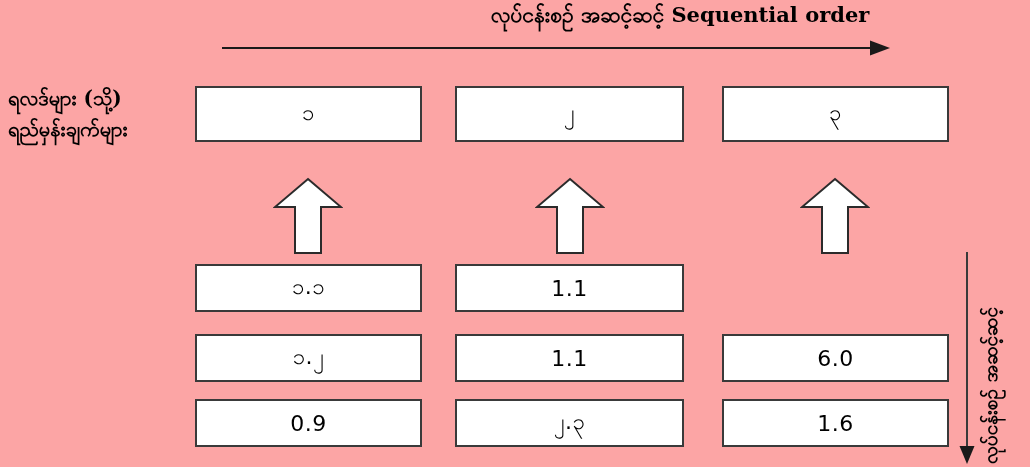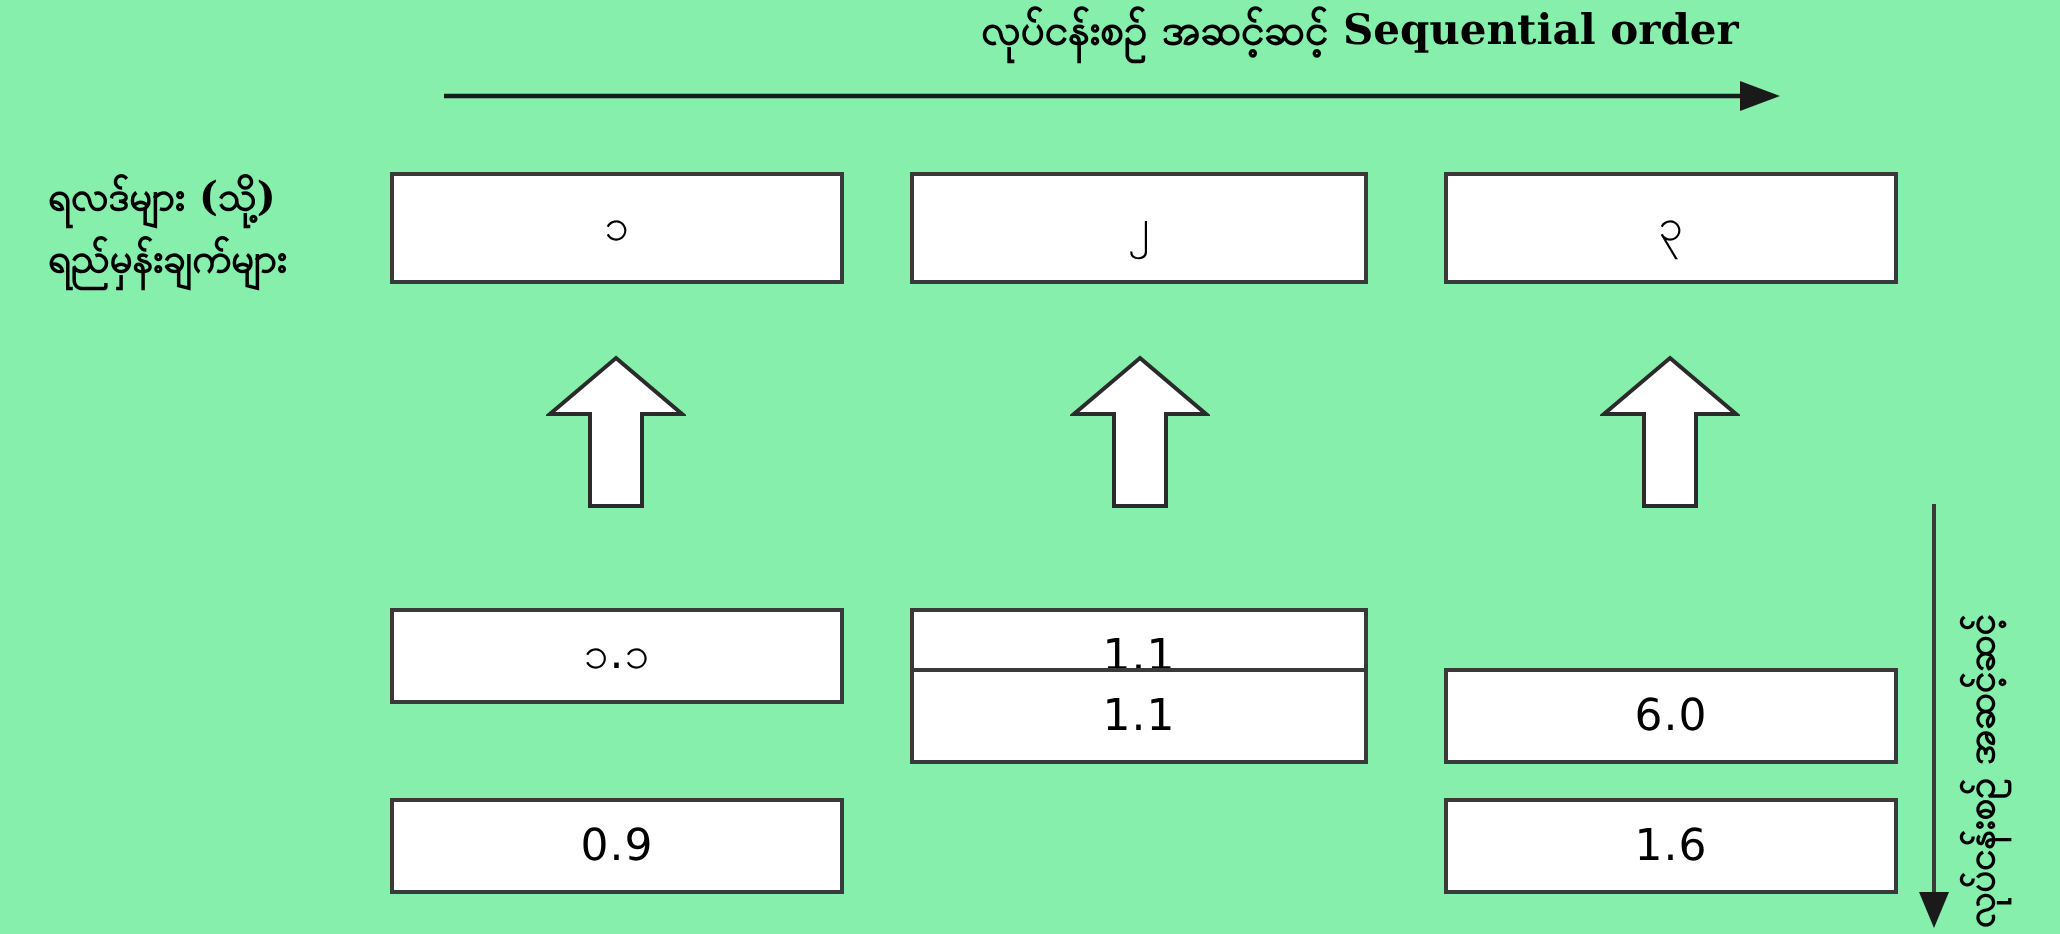--- a/index.html
+++ b/index.html
@@ -5,21 +5,21 @@
   * { box-sizing: border-box; }
   html, body {
     margin: 0;
     padding: 0;
     background: #ffffff;
   }
   #page {
     position: relative;
     width: 1030px;
     height: 467px;
-    background: #86efac;
+    background: #fca5a5;
     font-family: "DejaVu Sans", "Liberation Sans", sans-serif;
     overflow: hidden;
   }
 
   
   .top-heading {
     position: absolute;
     left: 400px;
     top: 2px;
     width: 560px;
@@ -48,21 +48,20 @@
     font-weight: bold;
     font-size: 20px;
     color: #000000;
     line-height: 1.55;
     text-align: left;
   }
   #label-outcomes {
     left: 8px;
     top: 83px;
     width: 186px;
-    margin-left: 16px;
   }
   #label-activities {
     left: 8px;
     top: 297px;
     width: 186px;
   }
 
   
   .box {
     position: absolute;
@@ -78,21 +77,21 @@
   }
   .box.top-box { height: 56px; }
   .box.sub-box { height: 48px; }
 
   
   .col-1 { left: 195px;  width: 227px; }
   .col-2 { left: 455px;  width: 229px; }
   .col-3 { left: 722px;  width: 227px; }
 
   .top-row  { top: 86px; }
-  .sub-row-1 { top: 264px; margin-top: 40px; }
+  .sub-row-1 { top: 264px; }
   .sub-row-2 { top: 334px; }
   .sub-row-3 { top: 399px; }
 
   
   .up-arrow {
     position: absolute;
     top: 176px;
     width: 70px;
     height: 80px;
   }
@@ -158,24 +157,26 @@
       <polygon points="35,3 68,31 48,31 48,77 22,77 22,31 2,31" fill="#ffffff" stroke="#2b2b2b" stroke-width="2" stroke-linejoin="miter"></polygon>
     </svg>
   </div>
   <div class="up-arrow a3">
     <svg width="70" height="80" viewBox="0 0 70 80" xmlns="http://www.w3.org/2000/svg">
       <polygon points="35,3 68,31 48,31 48,77 22,77 22,31 2,31" fill="#ffffff" stroke="#2b2b2b" stroke-width="2" stroke-linejoin="miter"></polygon>
     </svg>
   </div>
 
   <div class="box sub-box col-1 sub-row-1">၁.၁</div>
+  <div class="box sub-box col-1 sub-row-2">၁.၂</div>
   <div class="box sub-box col-1 sub-row-3">0.9</div>
 
   <div class="box sub-box col-2 sub-row-1">1.1</div>
   <div class="box sub-box col-2 sub-row-2">1.1</div>
+  <div class="box sub-box col-2 sub-row-3">၂.၃</div>
 
   <div class="box sub-box col-3 sub-row-2">6.0</div>
   <div class="box sub-box col-3 sub-row-3">1.6</div>
 
   <div class="v-arrow">
     <svg width="24" height="212" viewBox="0 0 24 212" xmlns="http://www.w3.org/2000/svg">
       <line x1="12" y1="0" x2="12" y2="196" stroke="#3a3a3a" stroke-width="2"></line>
       <polygon points="4.5,194 19.5,194 12,212" fill="#1a1a1a"></polygon>
     </svg>
   </div>

